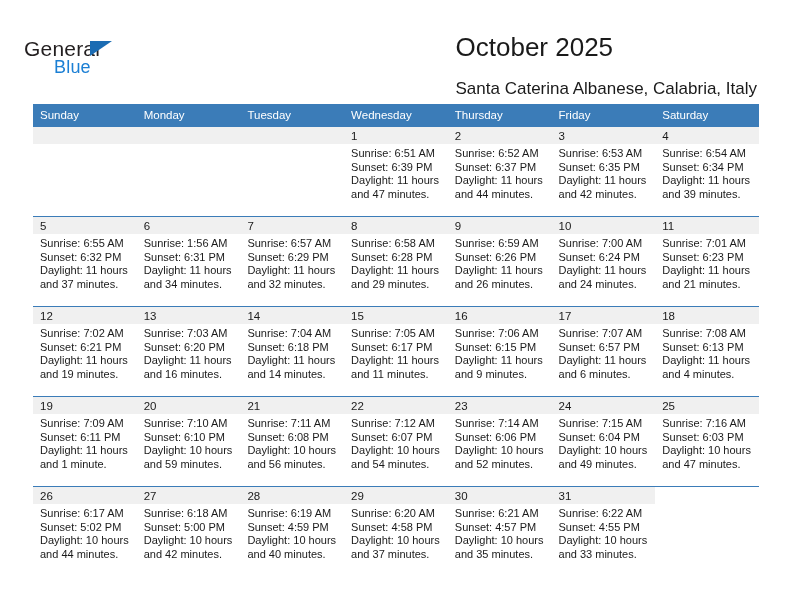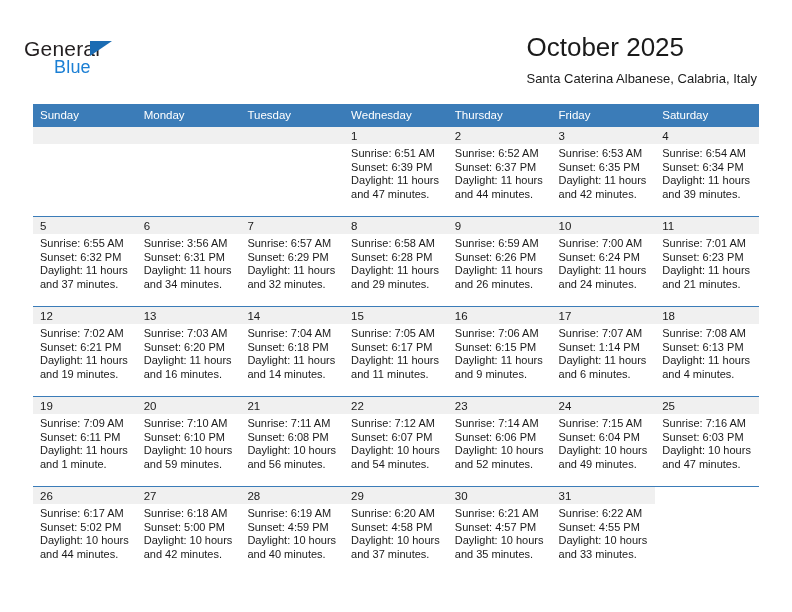--- a/index.html
+++ b/index.html
@@ -71,24 +71,24 @@
     top: 32px;
     text-align: left;
   }
   .cal-title {
     font-size: 26px;
     color: #1a1a1a;
     line-height: 30px;
     white-space: nowrap;
   }
   .cal-subtitle {
-    font-size: 13px;
+    font-size: 17px;
     color: #1a1a1a;
     line-height: 18px;
-    margin-top: 8px;
+    margin-top: 18px;
     white-space: nowrap;
   }
 
   
   .calendar {
     position: absolute;
     left: 33px;
     top: 104px;
     width: 726px;
   }
@@ -242,21 +242,21 @@
               <div class="day-info">
                 <div>Sunrise: 6:55 AM</div>
                 <div>Sunset: 6:32 PM</div>
                 <div>Daylight: 11 hours</div>
                 <div>and 37 minutes.</div>
               </div>
             </td>
             <td class="day">
               <div class="daynum-band">6</div>
               <div class="day-info">
-                <div>Sunrise: 3:56 AM</div>
+                <div>Sunrise: 1:56 AM</div>
                 <div>Sunset: 6:31 PM</div>
                 <div>Daylight: 11 hours</div>
                 <div>and 34 minutes.</div>
               </div>
             </td>
             <td class="day">
               <div class="daynum-band">7</div>
               <div class="day-info">
                 <div>Sunrise: 6:57 AM</div>
                 <div>Sunset: 6:29 PM</div>
@@ -344,21 +344,21 @@
                 <div>Sunrise: 7:06 AM</div>
                 <div>Sunset: 6:15 PM</div>
                 <div>Daylight: 11 hours</div>
                 <div>and 9 minutes.</div>
               </div>
             </td>
             <td class="day">
               <div class="daynum-band">17</div>
               <div class="day-info">
                 <div>Sunrise: 7:07 AM</div>
-                <div>Sunset: 1:14 PM</div>
+                <div>Sunset: 6:57 PM</div>
                 <div>Daylight: 11 hours</div>
                 <div>and 6 minutes.</div>
               </div>
             </td>
             <td class="day">
               <div class="daynum-band">18</div>
               <div class="day-info">
                 <div>Sunrise: 7:08 AM</div>
                 <div>Sunset: 6:13 PM</div>
                 <div>Daylight: 11 hours</div>

